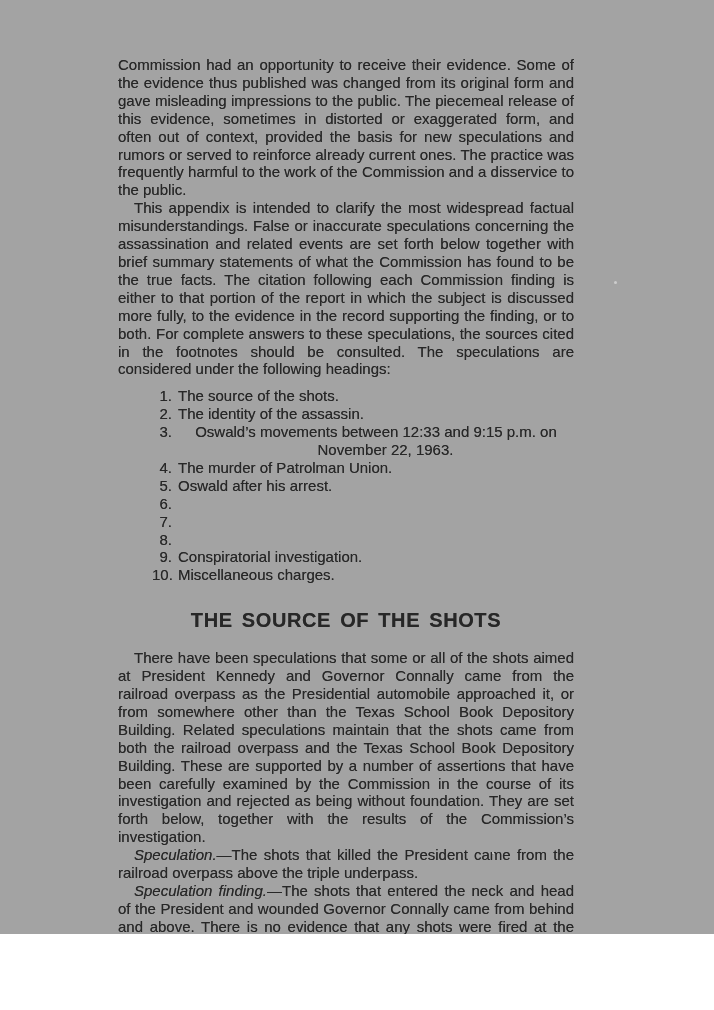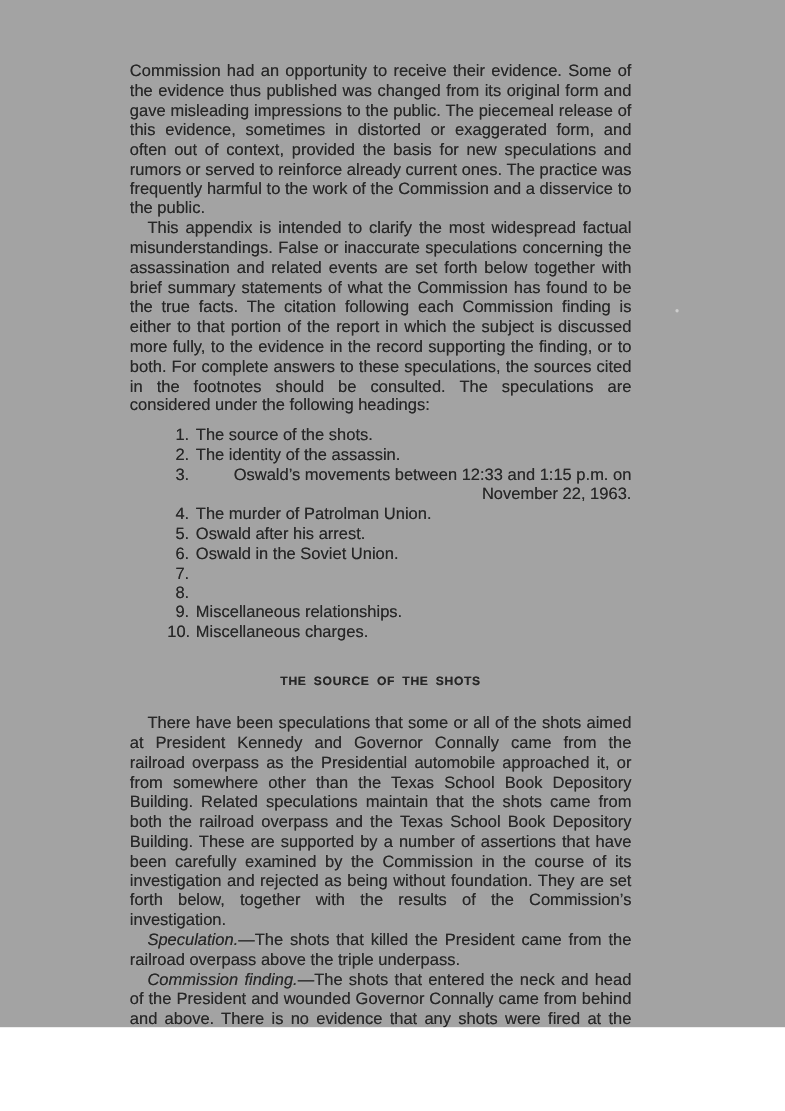--- a/index.html
+++ b/index.html
@@ -45,24 +45,24 @@
   }
   .num {
     flex: none;
     width: 20px;
     text-align: right;
   }
   .li-text {
     margin-left: 6px;
     padding-left: 19px;
     text-indent: -19px;
-    text-align: right;
+    text-align: center;
   }
   .section-heading {
-    font-size: 11px;
+    font-size: 20px;
     font-weight: bold;
     text-align: center;
     text-indent: 0;
     letter-spacing: 0.6px;
     word-spacing: 3px;
     margin: 28px 0 19px 0;
   }
   .lead {
     font-style: italic;
   }
@@ -95,60 +95,59 @@
       <li class="list-row">
         <span class="num">1.</span>
         <span class="li-text">The source of the shots.</span>
       </li>
       <li class="list-row">
         <span class="num">2.</span>
         <span class="li-text">The identity of the assassin.</span>
       </li>
       <li class="list-row">
         <span class="num">3.</span>
-        <span class="li-text">Oswald’s movements between 12:33 and 1:15 p.m. on November 22, 1963.</span>
+        <span class="li-text">Oswald’s movements between 12:33 and 9:15 p.m. on November 22, 1963.</span>
       </li>
       <li class="list-row">
         <span class="num">4.</span>
         <span class="li-text">The murder of Patrolman Union.</span>
       </li>
       <li class="list-row">
         <span class="num">5.</span>
         <span class="li-text">Oswald after his arrest.</span>
       </li>
       <li class="list-row">
         <span class="num">6.</span>
-        <span class="li-text">Oswald in the Soviet Union.</span>
       </li>
       <li class="list-row">
         <span class="num">7.</span>
       </li>
       <li class="list-row">
         <span class="num">8.</span>
       </li>
       <li class="list-row">
         <span class="num">9.</span>
-        <span class="li-text">Miscellaneous relationships.</span>
+        <span class="li-text">Conspiratorial investigation.</span>
       </li>
       <li class="list-row">
         <span class="num">10.</span>
         <span class="li-text">Miscellaneous charges.</span>
       </li>
     </ol>
 
     <h2 class="section-heading">THE SOURCE OF THE SHOTS</h2>
 
     <p class="para indent">There have been speculations that some or all of the shots aimed at President Kennedy and Governor Connally came from the railroad overpass as the Presidential automobile approached it, or from somewhere other than the Texas School Book Depository Building. Related speculations maintain that the shots came from both the railroad overpass and the Texas School Book Depository Building. These are supported by a number of assertions that have been carefully examined by the Commission in the course of its investigation and rejected as being without foundation. They are set forth below, together with the results of the Commission’s investigation.</p>
 
     <p class="para indent">
       <span class="lead">Speculation.</span><span>—The shots that killed the President came from the railroad overpass above the triple underpass.</span>
     </p>
 
     <p class="para indent">
-      <span class="lead">Commission finding.</span><span>—The shots that entered the neck and head of the President and wounded Governor Connally came from behind and above. There is no evidence that any shots were fired at the Presi-</span>
+      <span class="lead">Speculation finding.</span><span>—The shots that entered the neck and head of the President and wounded Governor Connally came from behind and above. There is no evidence that any shots were fired at the Presi-</span>
     </p>
 
     <div class="page-number">436</div>
   </div>
 
   <div class="speck speck-1"></div>
   <div class="speck speck-2"></div>
 </div>
 
 </body></html>

